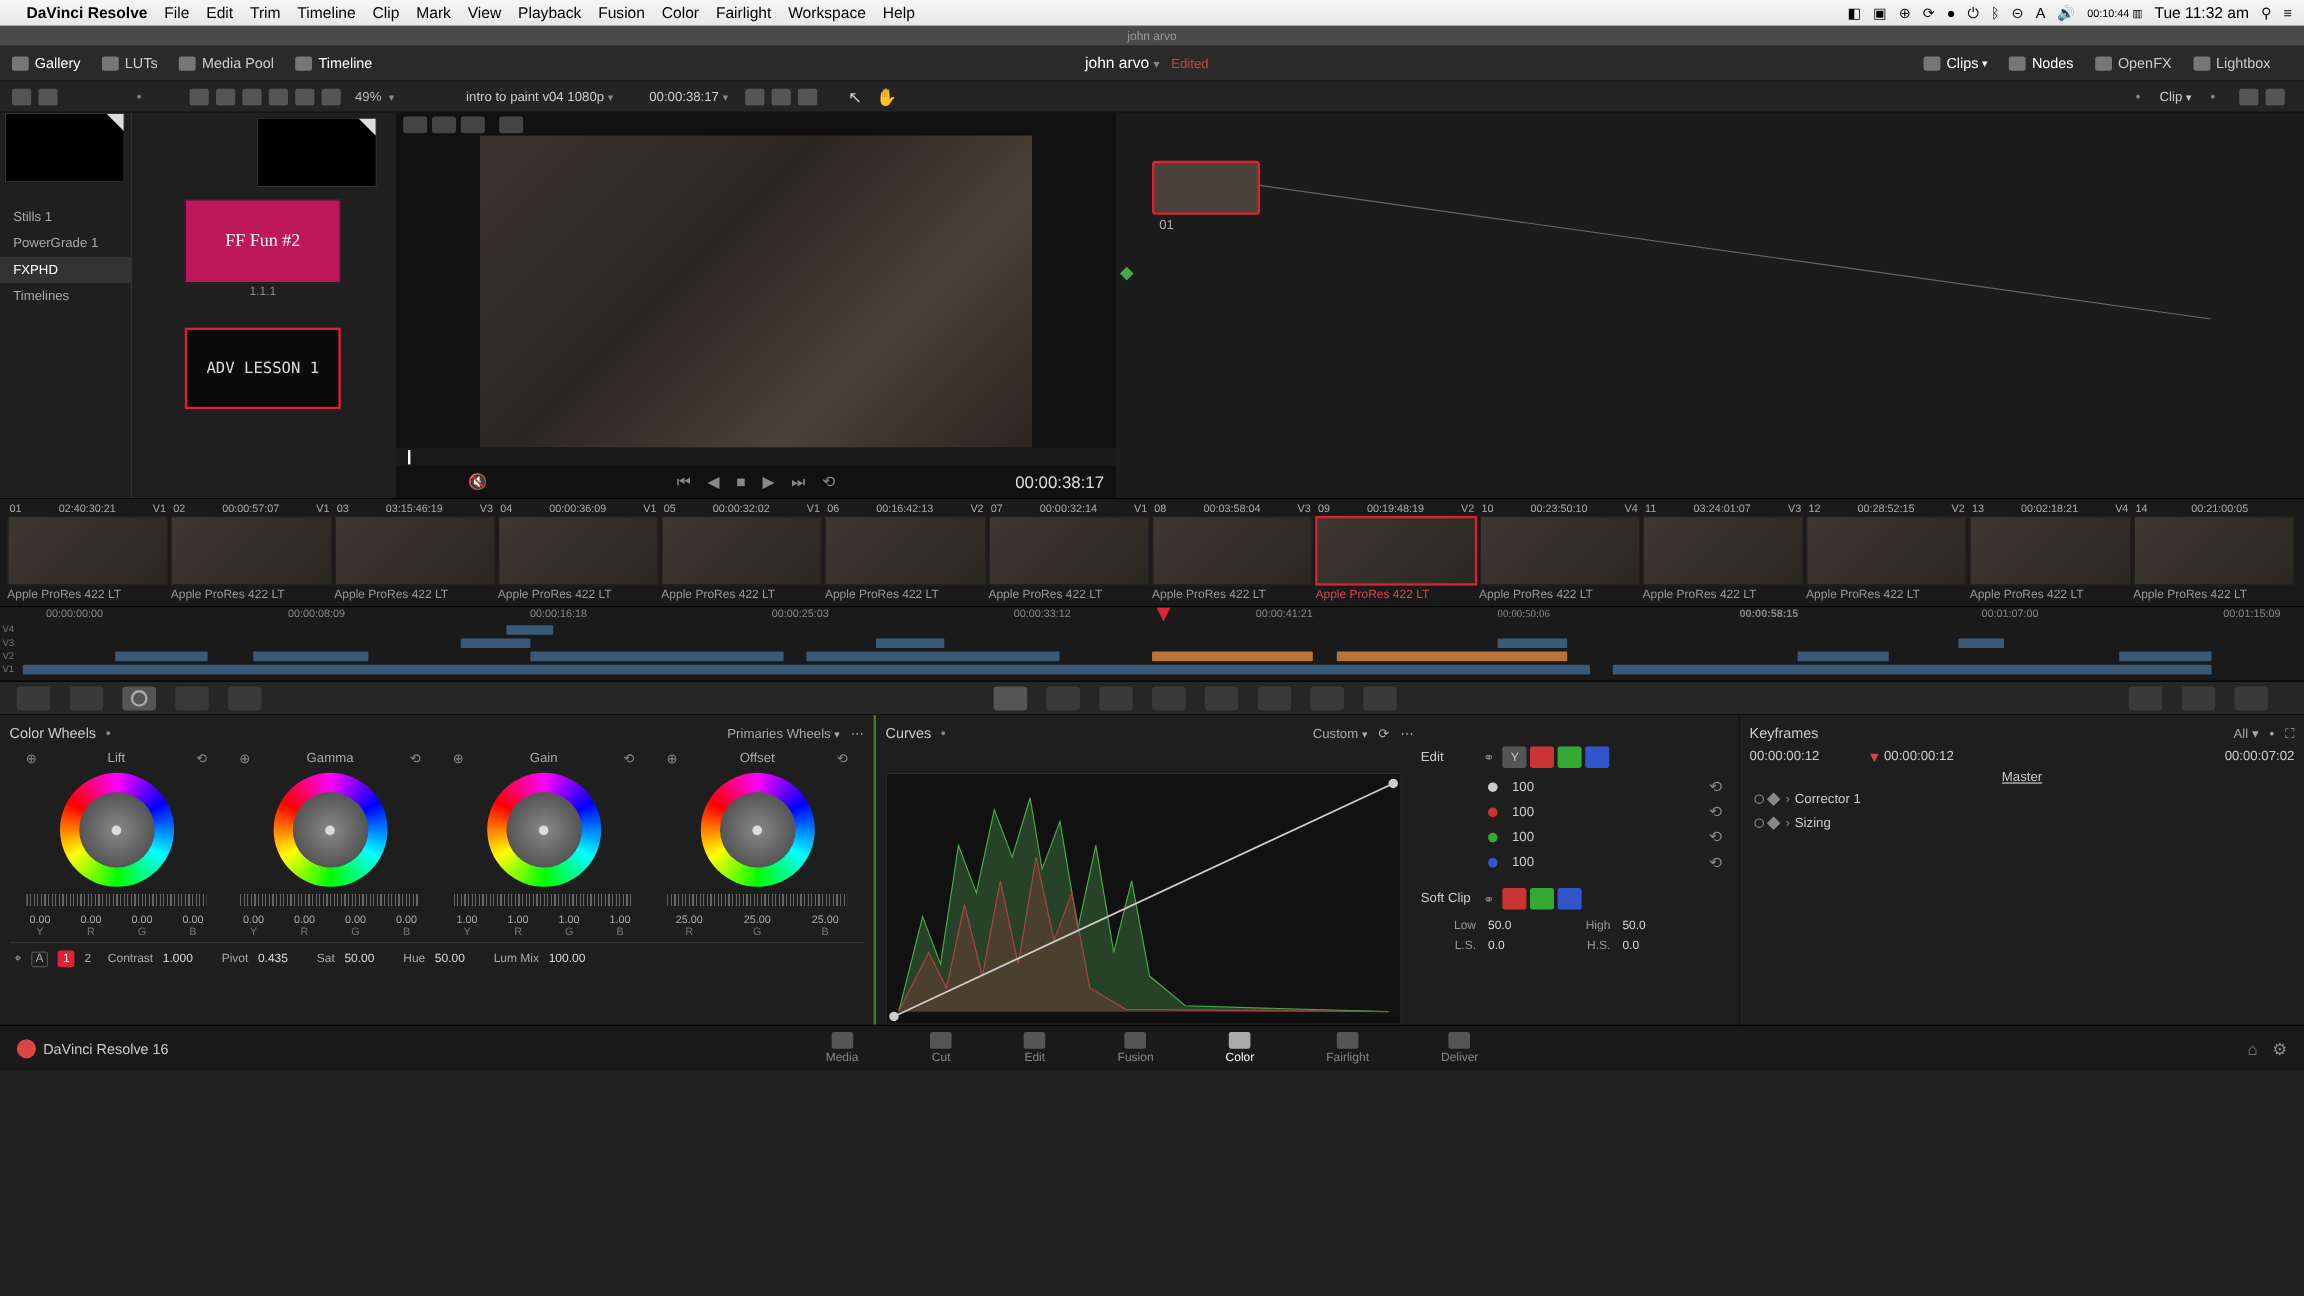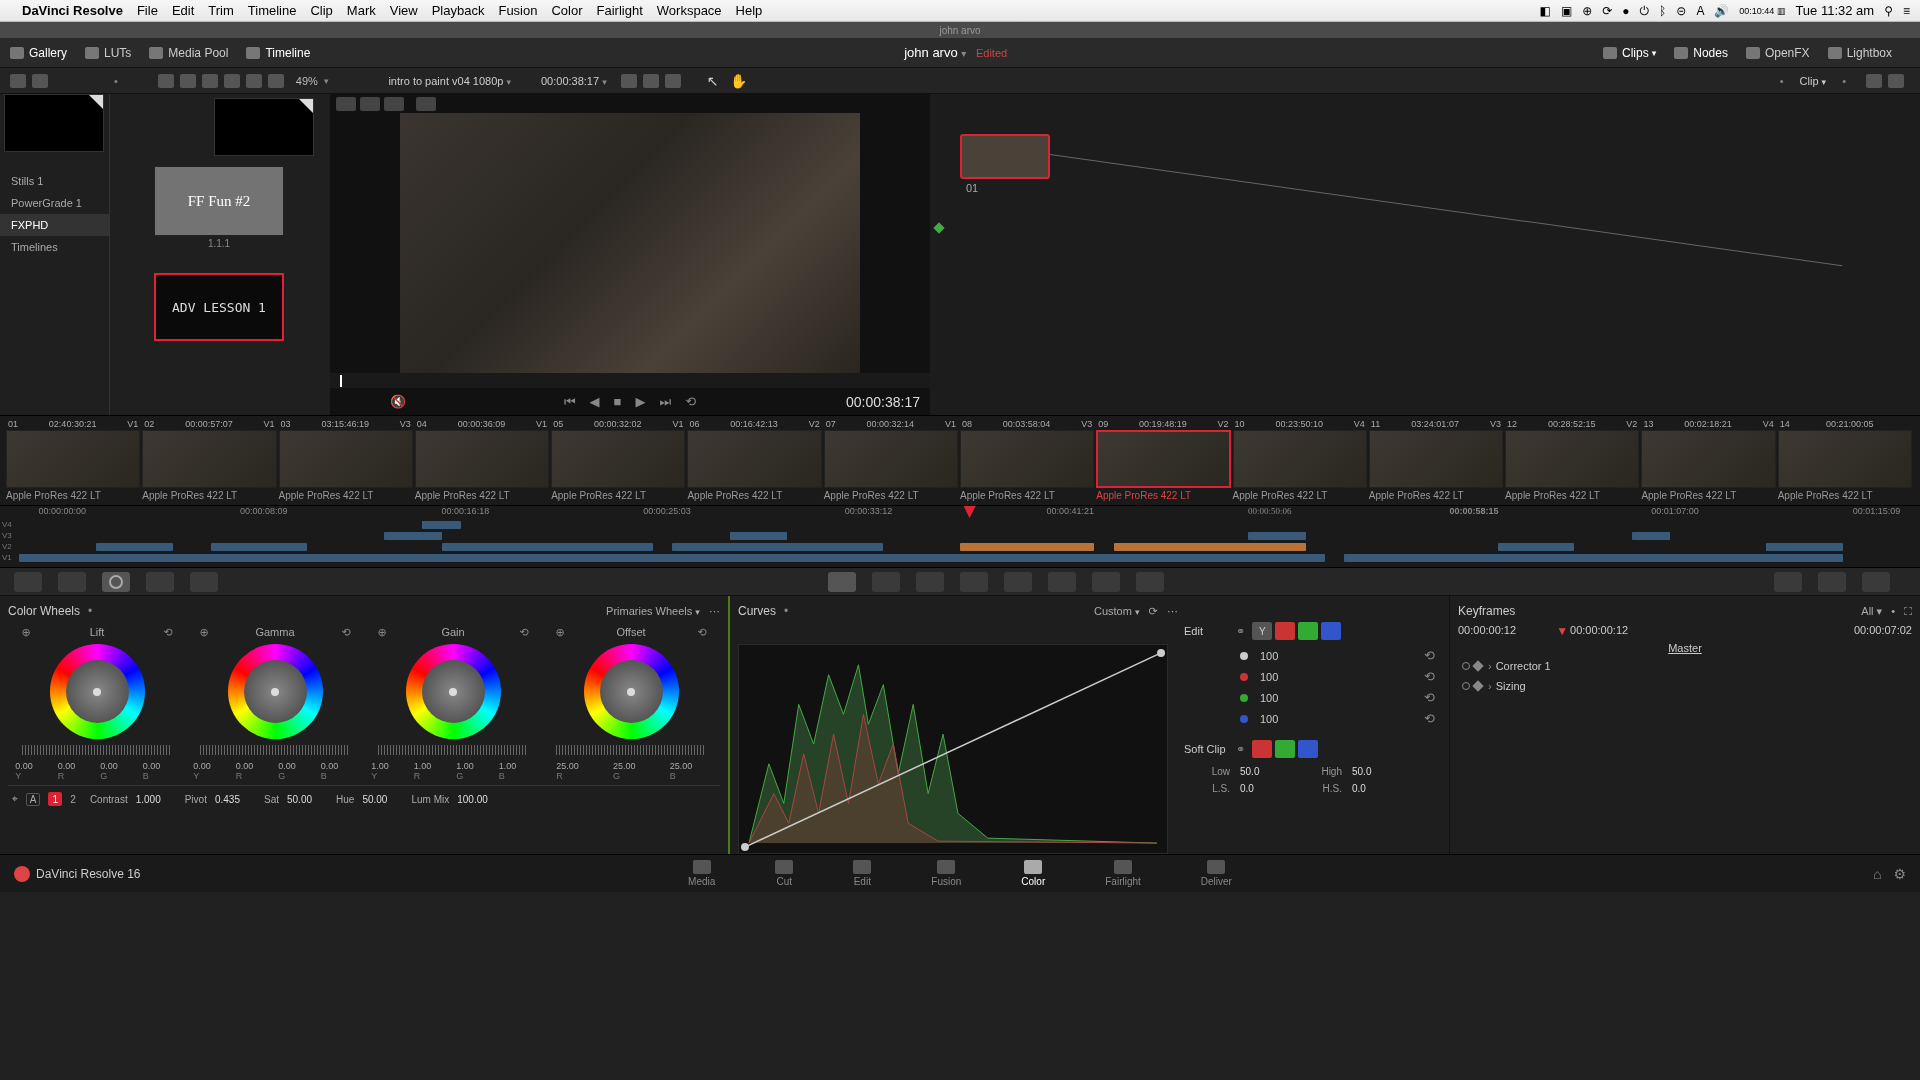--- a/index.html
+++ b/index.html
@@ -40,21 +40,21 @@
 .upper-area { height: 322px; display: flex; background: #1a1a1a; border-bottom: 1px solid #000; }
 .gallery-panel { width: 330px; background: #1f1f1f; display: flex; }
 .gallery-sidebar { width: 110px; border-right: 1px solid #333; }
 .gallery-sidebar .gs-item { padding: 5px 8px; font-size: 11px; color: #aaa; cursor: pointer; border-left: 3px solid transparent; }
 .gallery-sidebar .gs-item.active { background: #333; color: #fff; }
 .gallery-content { flex: 1; padding: 4px; position: relative; }
 .gallery-thumbs { display: flex; gap: 6px; margin-bottom: 10px; }
 .gallery-thumb { width: 100px; height: 58px; background: #000; border: 1px solid #333; position: relative; }
 .gallery-thumb .corner { position: absolute; top: 0; right: 0; border-top: 14px solid #ddd; border-left: 14px solid transparent; }
 .gallery-thumb .corner.b { border-top-color: #ddd; }
-.still-label { background: #737373; color: #fff; width: 130px; height: 70px; display: flex; align-items: center; justify-content: center; font-family: Georgia, serif; font-size: 15px; margin-left: 40px; border: 1px solid #222; }
+.still-label { background: #be185d; color: #fff; width: 130px; height: 70px; display: flex; align-items: center; justify-content: center; font-family: Georgia, serif; font-size: 15px; margin-left: 40px; border: 1px solid #222; }
 .still-code { text-align: center; font-size: 10px; color: #888; margin-top: 2px; }
 .adv-box { margin-top: 24px; margin-left: 40px; width: 130px; height: 68px; border: 2px solid #d23; background: #0a0a0a; color: #ddd; display: flex; align-items: center; justify-content: center; font-family: monospace; font-size: 13px; }
 
 .viewer-panel { flex: 0 0 600px; background: #111; position: relative; display: flex; flex-direction: column; }
 .viewer-controls-top { height: 20px; display: flex; align-items: center; padding: 0 6px; }
 .viewer-controls-top .vc-ic { width: 20px; height: 14px; background: #444; margin-right: 4px; border-radius: 2px; }
 .viewer-image { flex: 1; display: flex; align-items: center; justify-content: center; }
 .viewer-img-box { width: 460px; height: 260px; background: linear-gradient(135deg, #3a3530 0%, #2a2622 40%, #4a4238 70%, #2a2520 100%); position: relative; }
 .viewer-scrub { height: 16px; background: #1a1a1a; position: relative; }
 .viewer-scrub .marker { position: absolute; left: 10px; top: 2px; width: 2px; height: 12px; background: #fff; }
@@ -102,21 +102,21 @@
 .panel-header .ph-right { margin-left: auto; color: #aaa; font-size: 11px; }
 .wheels-row { display: flex; justify-content: space-around; margin-top: 4px; }
 .wheel-group { width: 170px; text-align: center; }
 .wheel-label-row { display: flex; justify-content: space-between; align-items: center; font-size: 11px; margin-bottom: 6px; padding: 0 8px; }
 .wheel-label-row .wl-ic { width: 12px; height: 12px; color: #888; }
 .color-wheel { width: 95px; height: 95px; border-radius: 50%; margin: 0 auto; background: conic-gradient(from 0deg, #f0f, #00f, #0ff, #0f0, #ff0, #f00, #f0f); position: relative; }
 .color-wheel::after { content: ''; position: absolute; inset: 16px; background: radial-gradient(circle, #888 0%, #555 70%); border-radius: 50%; }
 .color-wheel .dot { position: absolute; left: 50%; top: 50%; width: 8px; height: 8px; background: #ddd; border-radius: 50%; transform: translate(-50%,-50%); z-index: 2; }
 .wheel-slider { height: 10px; background: repeating-linear-gradient(90deg, #666 0, #666 1px, transparent 1px, transparent 3px); margin: 6px 10px; }
 .wheel-values { display: flex; justify-content: space-around; font-size: 9px; color: #aaa; margin-top: 4px; }
-.wheel-values .wv { width: 36px; text-align: left; }
+.wheel-values .wv { width: 36px; text-align: center; }
 .wheel-values .wv .lab { color: #777; }
 .adjustments-row { display: flex; align-items: center; gap: 8px; padding: 6px 4px; font-size: 10px; color: #aaa; border-top: 1px solid #333; margin-top: 4px; }
 .adjustments-row .adj-label { margin-left: 6px; }
 .adjustments-row .adj-val { color: #ddd; margin-right: 10px; }
 .page-badge { width: 14px; height: 14px; background: #d23; color: #fff; display: inline-flex; align-items: center; justify-content: center; border-radius: 2px; font-size: 10px; }
 
 .curves-panel { width: 720px; padding: 4px 8px; border-right: 1px solid #111; display: flex; }
 .curves-graph { width: 430px; height: 210px; background: #111; margin-top: 22px; position: relative; border: 1px solid #2a2a2a; }
 .curves-graph svg { width: 100%; height: 100%; }
 .curves-controls { flex: 1; padding: 0 6px; }

